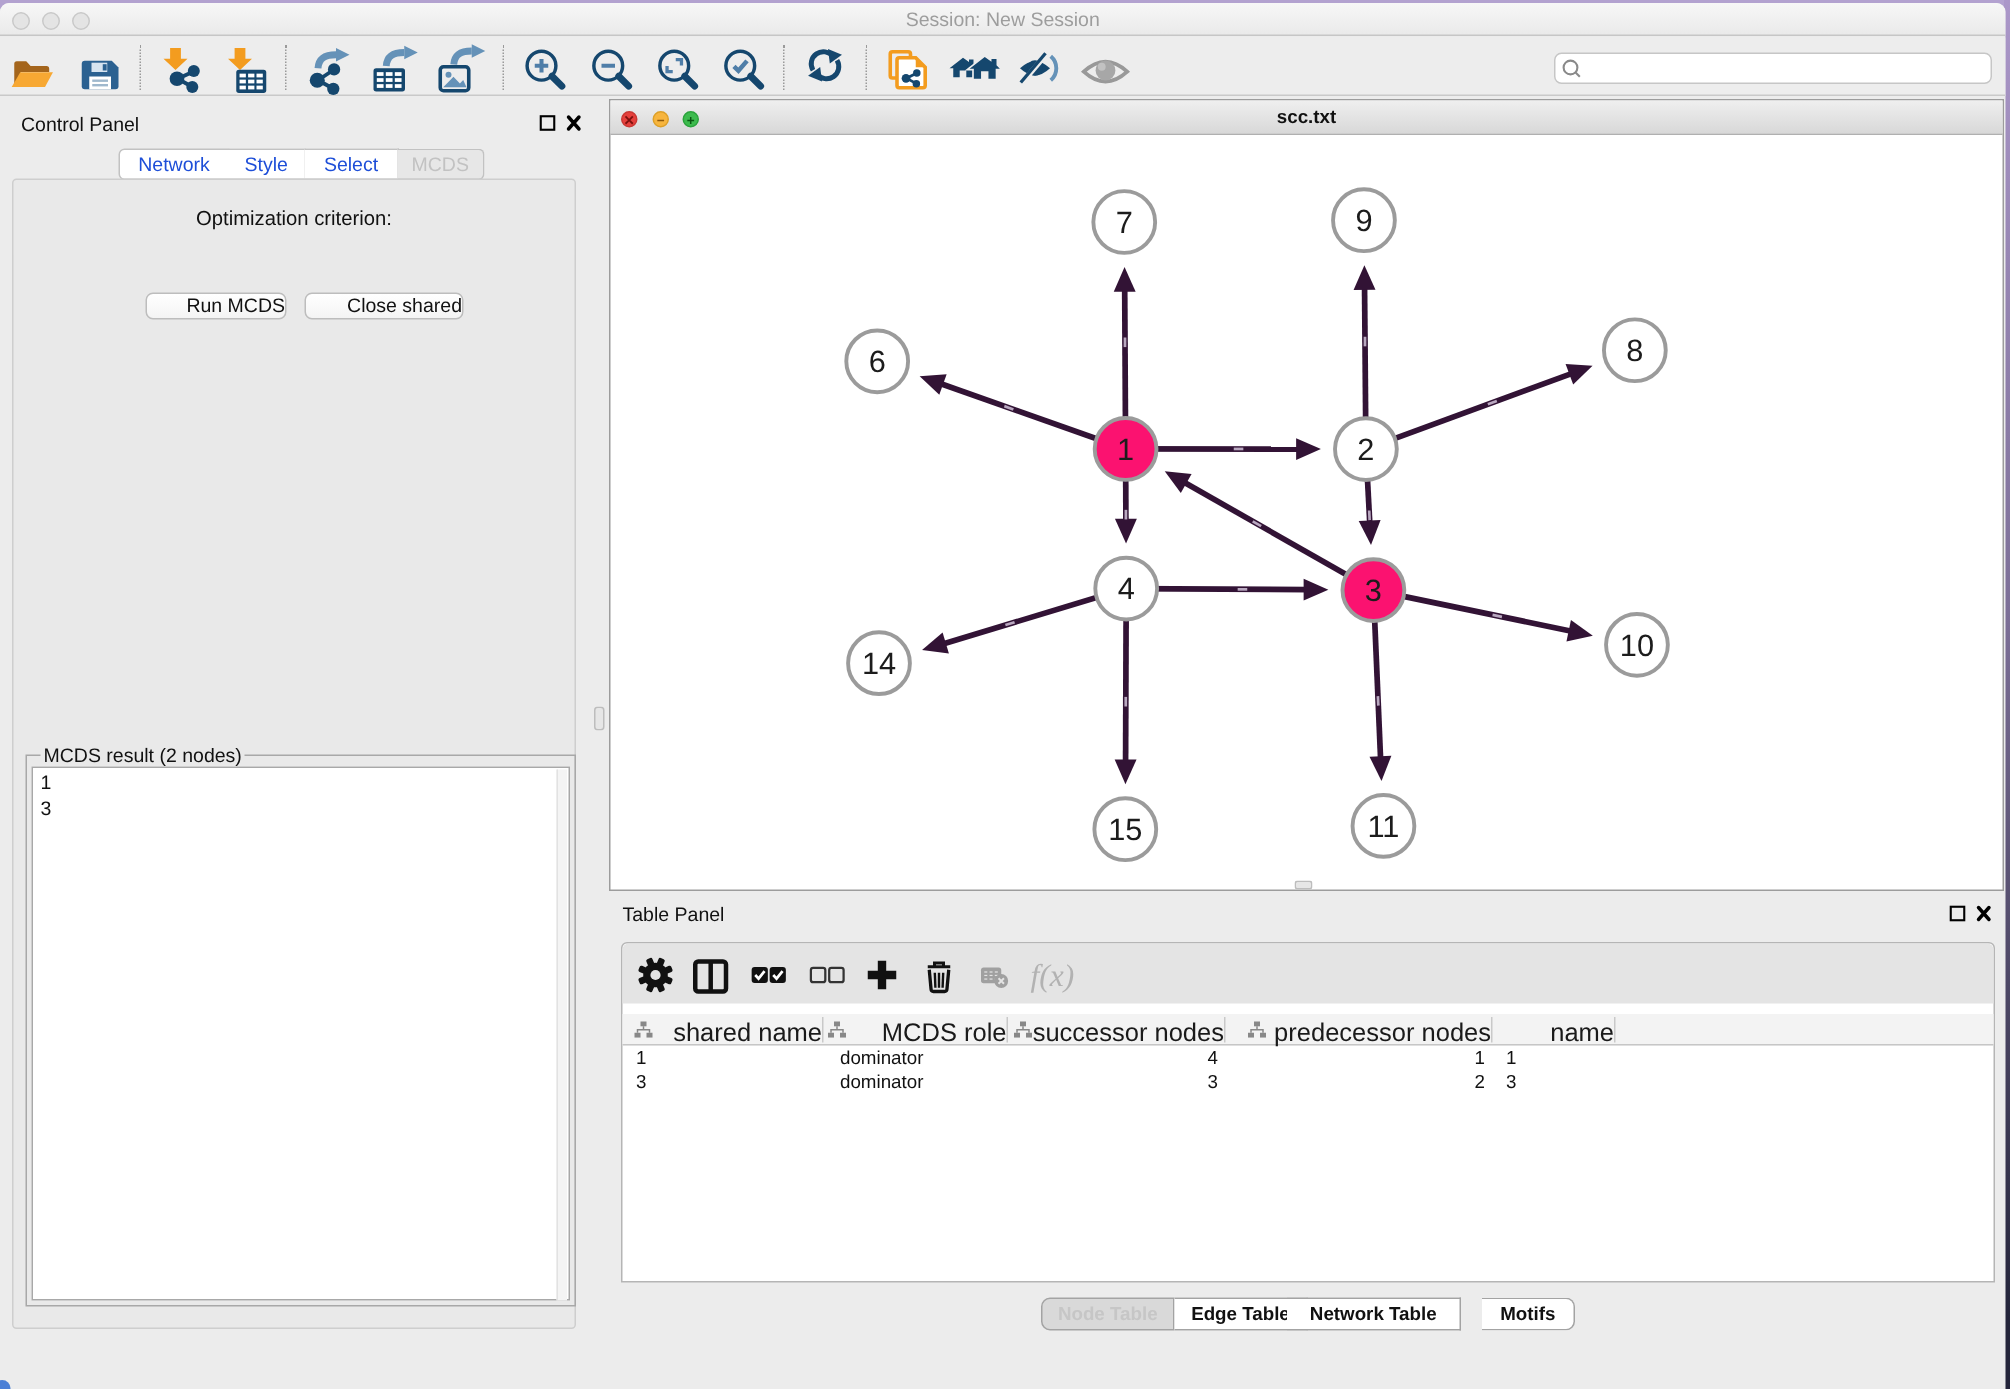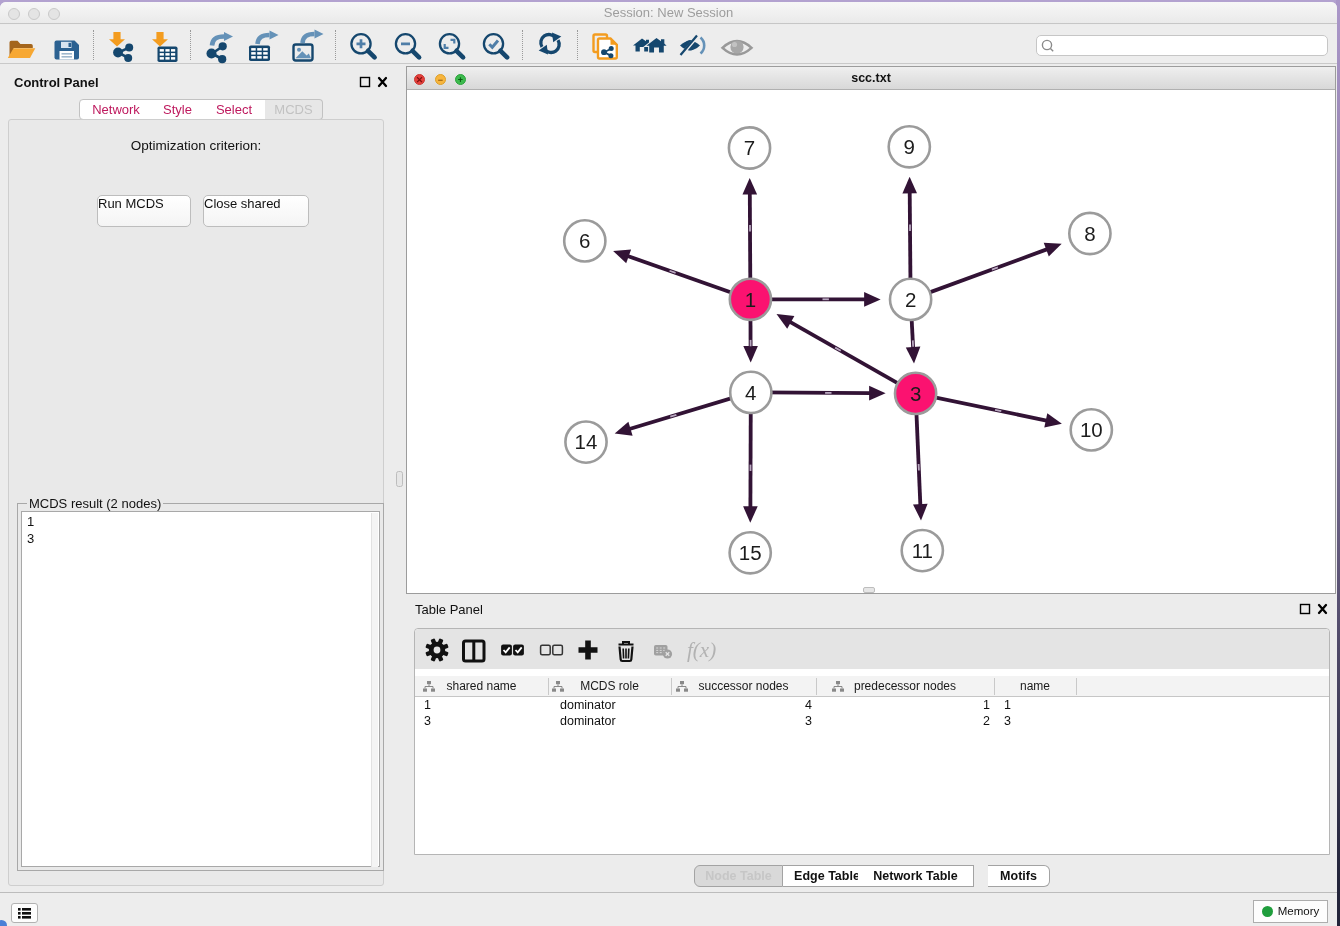--- a/index.html
+++ b/index.html
@@ -7,42 +7,42 @@
 
 #titlebar{position:absolute;left:0;top:0;width:100%;height:22px;background:linear-gradient(#f7f7f7,#eaeaea);border-bottom:1px solid #c6c6c6}
 #titlebar .light{position:absolute;top:6px;width:12px;height:12px;border-radius:50%;background:#e4e4e4;border:1px solid #c9c9c9}
 #wtitle{position:absolute;top:3px;left:0;width:100%;text-align:center;font-size:13px;color:#9d9d9d}
 
 #toolbar{position:absolute;left:0;top:23px;width:100%;height:39px;background:#ededed;border-bottom:1px solid #c9c9c9}
 .tsep{position:absolute;top:5px;height:30px;width:0;border-left:1px dotted #9a9a9a}
 #search{position:absolute;left:1036px;top:10px;width:292px;height:21px;background:#fff;border:1px solid #c6c6c6;border-radius:5px}
 
 #cpanel{position:absolute;left:0;top:63px;width:392px;height:827px;background:#ececec}
-#cpanel h1{font-size:13px;font-weight:700;color:#111;position:absolute;left:14px;top:10px}
-.tab{position:absolute;top:34px;height:21px;font-size:13px;color:#be185d;text-align:center;line-height:20px;background:#fff;border:1px solid #c2c2c2}
+#cpanel h1{font-size:13px;font-weight:400;color:#111;position:absolute;left:14px;top:10px}
+.tab{position:absolute;top:34px;height:21px;font-size:13px;color:#1d4ed8;text-align:center;line-height:20px;background:#fff;border:1px solid #c2c2c2}
 #cinner{position:absolute;left:8px;top:54px;width:376px;height:767px;background:#e9e9e9;border:1px solid #cecece;border-radius:3px}
 #combo{position:absolute;left:44px;top:42px;width:312px;height:20px;background:#fff;border:1px solid #bdbdbd;border-radius:5px;font-size:13.5px;color:#111;line-height:18px;padding-left:12px}
-.btn{position:absolute;top:75px;height:32px;background:linear-gradient(#fff,#f4f4f4);border:1px solid #bdbdbd;border-radius:5px;font-size:13px;color:#111;text-align:left;line-height:16px}
+.btn{position:absolute;top:75px;height:18px;background:linear-gradient(#fff,#f4f4f4);border:1px solid #bdbdbd;border-radius:5px;font-size:13px;color:#111;text-align:right;line-height:16px}
 #grp{position:absolute;left:8px;top:383px;width:367px;height:368px;border:1px solid #a8a8a8}
 #grplbl{position:absolute;left:9px;top:-8px;background:#e9e9e9;font-size:13px;color:#111;padding:0 2px}
 #grplist{position:absolute;left:3px;top:7px;width:359px;height:356px;background:#fff;border:1px solid #a8a8a8;font-size:13px;color:#111;line-height:16.5px;padding:2px 0 0 5px}
 #grpsb{position:absolute;right:1px;top:1px;width:7px;height:354px;background:#f4f4f4;border-left:1px solid #e2e2e2}
 
 #nframe{position:absolute;left:406px;top:64px;width:930px;height:528px;border:1px solid #9c9c9c;background:#fff}
 #ntitle{position:absolute;left:0;top:0;width:100%;height:23px;background:linear-gradient(#efefef,#d8d8d8);border-bottom:1px solid #b0b0b0}
 #ntitle span{display:block;text-align:center;font-size:12.5px;font-weight:700;color:#111;line-height:23px}
 .tl{position:absolute;top:7px;width:11px;height:11px;border-radius:50%;font:700 9px/11px "Liberation Sans",sans-serif;text-align:center}
 
 #tpanel{position:absolute;left:406px;top:592px;width:930px;height:298px;background:#ececec}
 #tpanel h1{font-size:13px;font-weight:400;color:#111;position:absolute;left:9px;top:8px}
 #tcont{position:absolute;left:8px;top:34px;width:916px;height:227px;background:#fff;border:1px solid #b5b5b5;border-radius:4px 4px 0 0}
 #ttools{position:absolute;left:0;top:0;width:100%;height:40px;background:#e4e4e4;border-radius:4px 4px 0 0}
 #thead{position:absolute;left:0;top:47px;width:100%;height:21px;background:#f3f3f3;border-bottom:1px solid #c6c6c6}
 .hsep{position:absolute;top:2px;height:17px;width:0;border-left:1px solid #c9c9c9}
-.hlbl{position:absolute;top:3px;font-size:12px;color:#1a1a1a;text-align:center}
+.hlbl{position:absolute;top:3px;font-size:17px;color:#1a1a1a;text-align:right}
 .cell{position:absolute;font-size:12.5px;color:#111}
 .btab{position:absolute;top:271px;height:22px;border:1px solid #a3a3a3;background:#fff;font-size:12.5px;font-weight:700;color:#111;text-align:center;line-height:21px}
 
 #sbar{position:absolute;left:0;top:890px;width:100%;height:34px;background:#ededed;border-top:1px solid #bcbcbc}
 #memory{position:absolute;right:9px;top:7px;width:75px;height:23px;background:#fdfdfd;border:1px solid #adadad;font-size:11.5px;color:#111;line-height:21px;text-align:center}
 #lbtn{position:absolute;left:11px;top:10px;width:27px;height:20px;background:#fdfdfd;border:1px solid #b2b2b2;border-radius:3px}
 svg{display:block}
 </style></head>
 <body>
 <div id="rightstrip" class="abs" style="left:1336px;top:0;width:4px;height:926px;background:linear-gradient(#ab97c9,#7b6e96 45%,#23243a 95%)"></div>
@@ -391,29 +391,14 @@
       <div class="cell" style="left:256px;top:85px;width:141px;text-align:right">3</div>
       <div class="cell" style="left:401px;top:85px;width:174px;text-align:right">2</div>
       <div class="cell" style="left:589px;top:85px">3</div>
     </div>
     <div class="btab" style="left:288px;width:89px;border-radius:6px 0 0 6px;background:#d9d9d9;color:#c6c6c6">Node Table</div>
     <div class="btab" style="left:377px;width:89px;border-left:0">Edge Table</div>
     <div class="btab" style="left:452px;width:116px;border-left:0">Network Table</div>
     <div class="btab" style="left:582px;width:62px;border-left:0;border-radius:0 6px 6px 0">Motifs</div>
   </div>
 
-  <div id="sbar">
-    <div id="lbtn">
-        <svg width="25" height="18" viewBox="0 0 25 18">
-          <g fill="#111">
-            <rect x="6" y="4" width="2.6" height="2.6"></rect>
-            <rect x="10" y="4" width="9" height="2.6"></rect>
-            <rect x="6" y="8" width="2.6" height="2.6"></rect>
-            <rect x="10" y="8" width="9" height="2.6"></rect>
-            <rect x="6" y="12" width="2.6" height="2.6"></rect>
-            <rect x="10" y="12" width="9" height="2.6"></rect>
-          </g>
-        </svg>
-      </div>
-    <div id="memory"><span style="display:inline-block;width:11px;height:11px;border-radius:50%;background:#1f9d3c;vertical-align:-2px;margin-right:5px"></span>Memory</div>
-  </div>
   <div class="abs" style="left:-4px;top:918px;width:11px;height:11px;border-radius:50%;background:#4a7fd6"></div>
 </div>
 
 </body></html>

